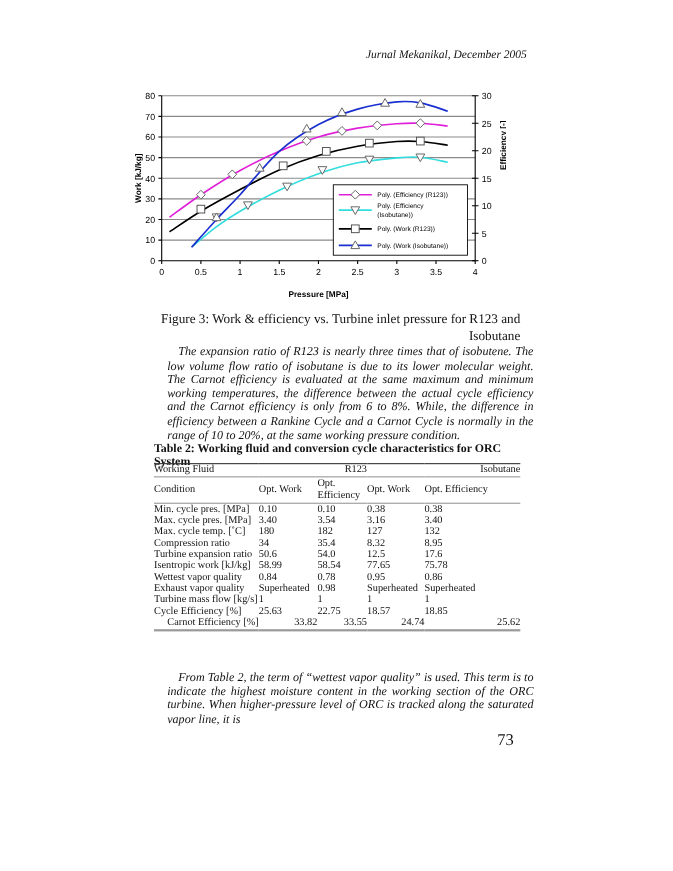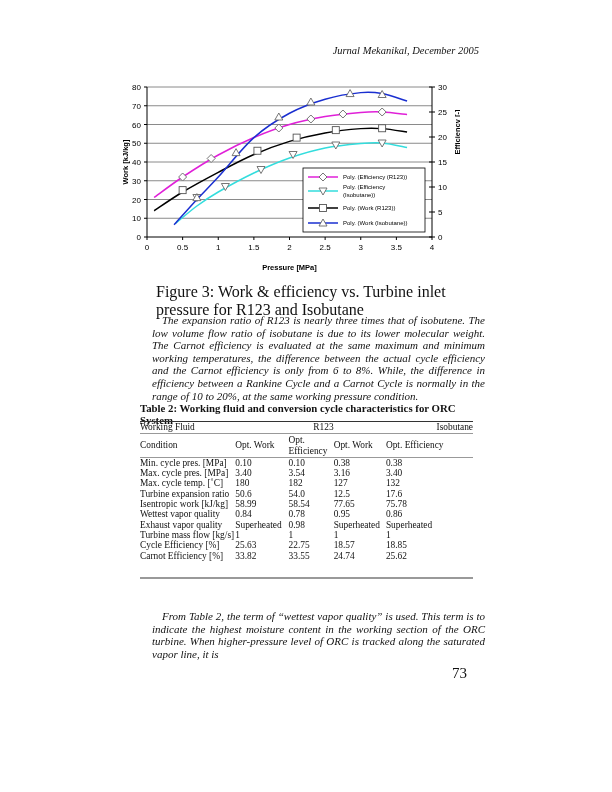--- a/index.html
+++ b/index.html
@@ -1,30 +1,30 @@
 <!DOCTYPE html>
 <html><head>
 <meta charset="utf-8">
 <style>
   html, body { margin: 0; padding: 0; background: #ffffff; }
   body { width: 612px; height: 792px; position: relative; overflow: hidden;
          font-family: "Liberation Serif", serif; color: #111; }
   .running-head { position: absolute; top: 45px; right: 133px; font-style: italic; font-size: 10.5px; }
   .chart { position: absolute; left: 120px; top: 75px; width: 340px; height: 205px; }
   .chart svg text { font-family: "Liberation Sans", sans-serif; }
-  .caption { position: absolute; top: 283px; left: 156px; width: 336px; text-align: left; font-size: 16px; }
+  .caption { position: absolute; top: 283px; left: 137px; width: 336px; text-align: right; font-size: 12px; }
   .para { position: absolute; left: 140px; width: 333px; font-size: 11px; line-height: 12.6px; text-align: justify; text-indent: 10px; margin: 12px; font-style: italic; }
   .para.p1 { top: 302px; }
   .para.p2 { top: 598px; }
   .table-title { position: absolute; top: 402px; left: 140px; width: 336px; font-size: 10.8px; font-weight: bold; }
   table.data { position: absolute; top: 421px; left: 140px; width: 333px; border-collapse: collapse; font-size: 9.4px; }
   table.data td { padding: 0; line-height: 10.3px; vertical-align: top; }
   table.data tr.hdr1 td { border-top: 1px solid #333; border-bottom: 1px solid #999; padding-bottom: 1px; }
   table.data tr.hdr2 td { border-bottom: 1px solid #999; vertical-align: middle; padding: 1px 0; }
-  table.data tr.last td { border-bottom: 2px solid #999; padding-bottom: 16px; }
+  table.data tr.last td { border-bottom: 2px solid #999; padding-bottom: 1px; text-align: right; }
   .c0 { width: 93px; } .c1 { width: 52px; } .c2 { width: 52px; } .c3 { width: 51px; } .c4 { width: 85px; }
   .center { text-align: right; }
   .page-num { position: absolute; top: 665px; left: 452px; font-size: 15px; }
 </style>
 </head>
 <body>
 
 <div class="running-head">Jurnal Mekanikal, December 2005</div>
 
 <div class="chart">
@@ -190,20 +190,27 @@
         <td>3.40</td>
       </tr>
       <tr>
         <td>Max. cycle temp. [˚C]</td>
         <td>180</td>
         <td>182</td>
         <td>127</td>
         <td>132</td>
       </tr>
       <tr>
+        <td>Compression ratio</td>
+        <td>34</td>
+        <td>35.4</td>
+        <td>8.32</td>
+        <td>8.95</td>
+      </tr>
+      <tr>
         <td>Turbine expansion ratio</td>
         <td>50.6</td>
         <td>54.0</td>
         <td>12.5</td>
         <td>17.6</td>
       </tr>
       <tr>
         <td>Isentropic work [kJ/kg]</td>
         <td>58.99</td>
         <td>58.54</td>

